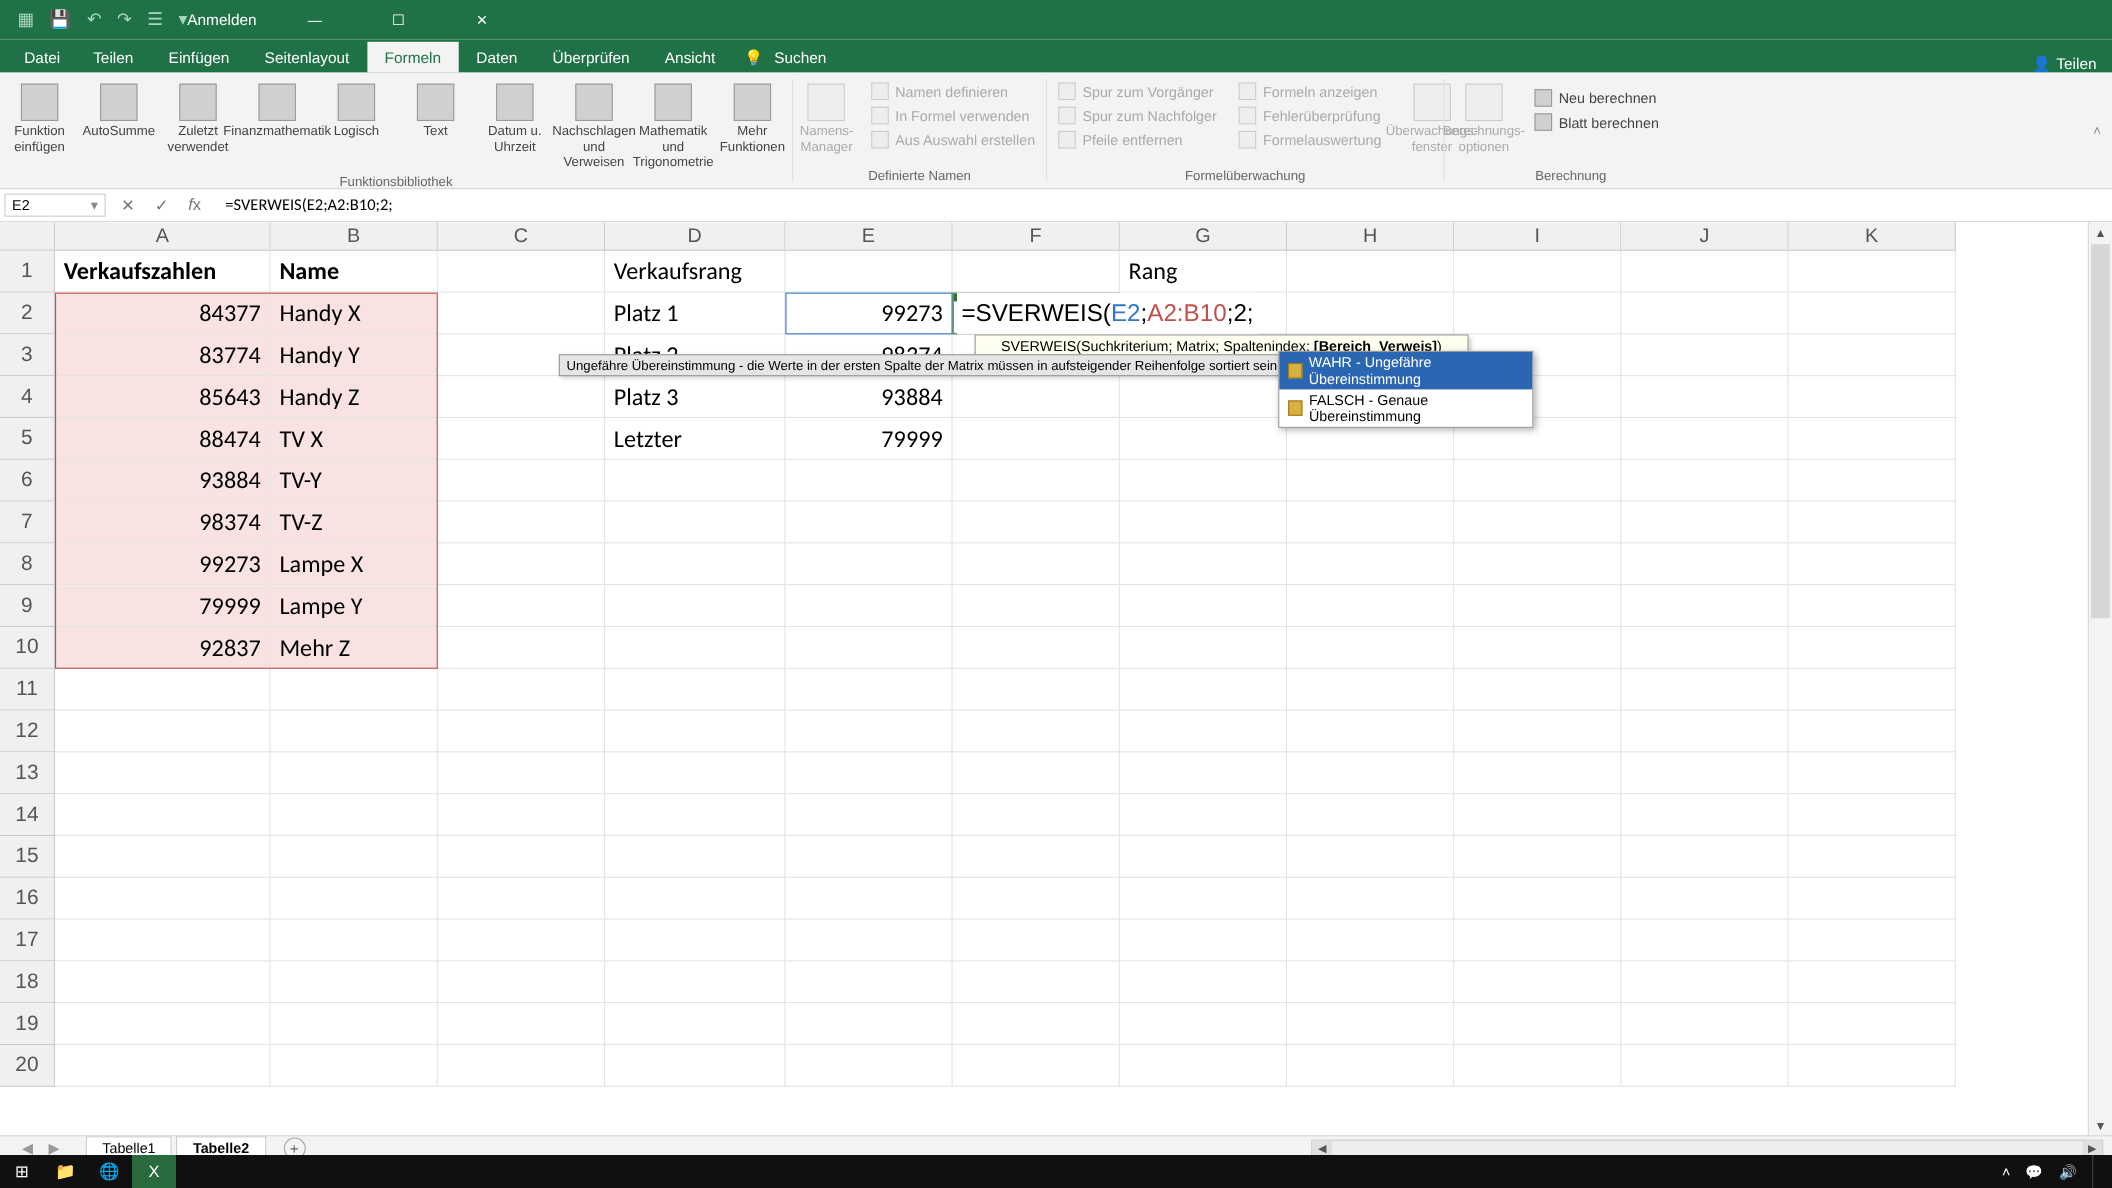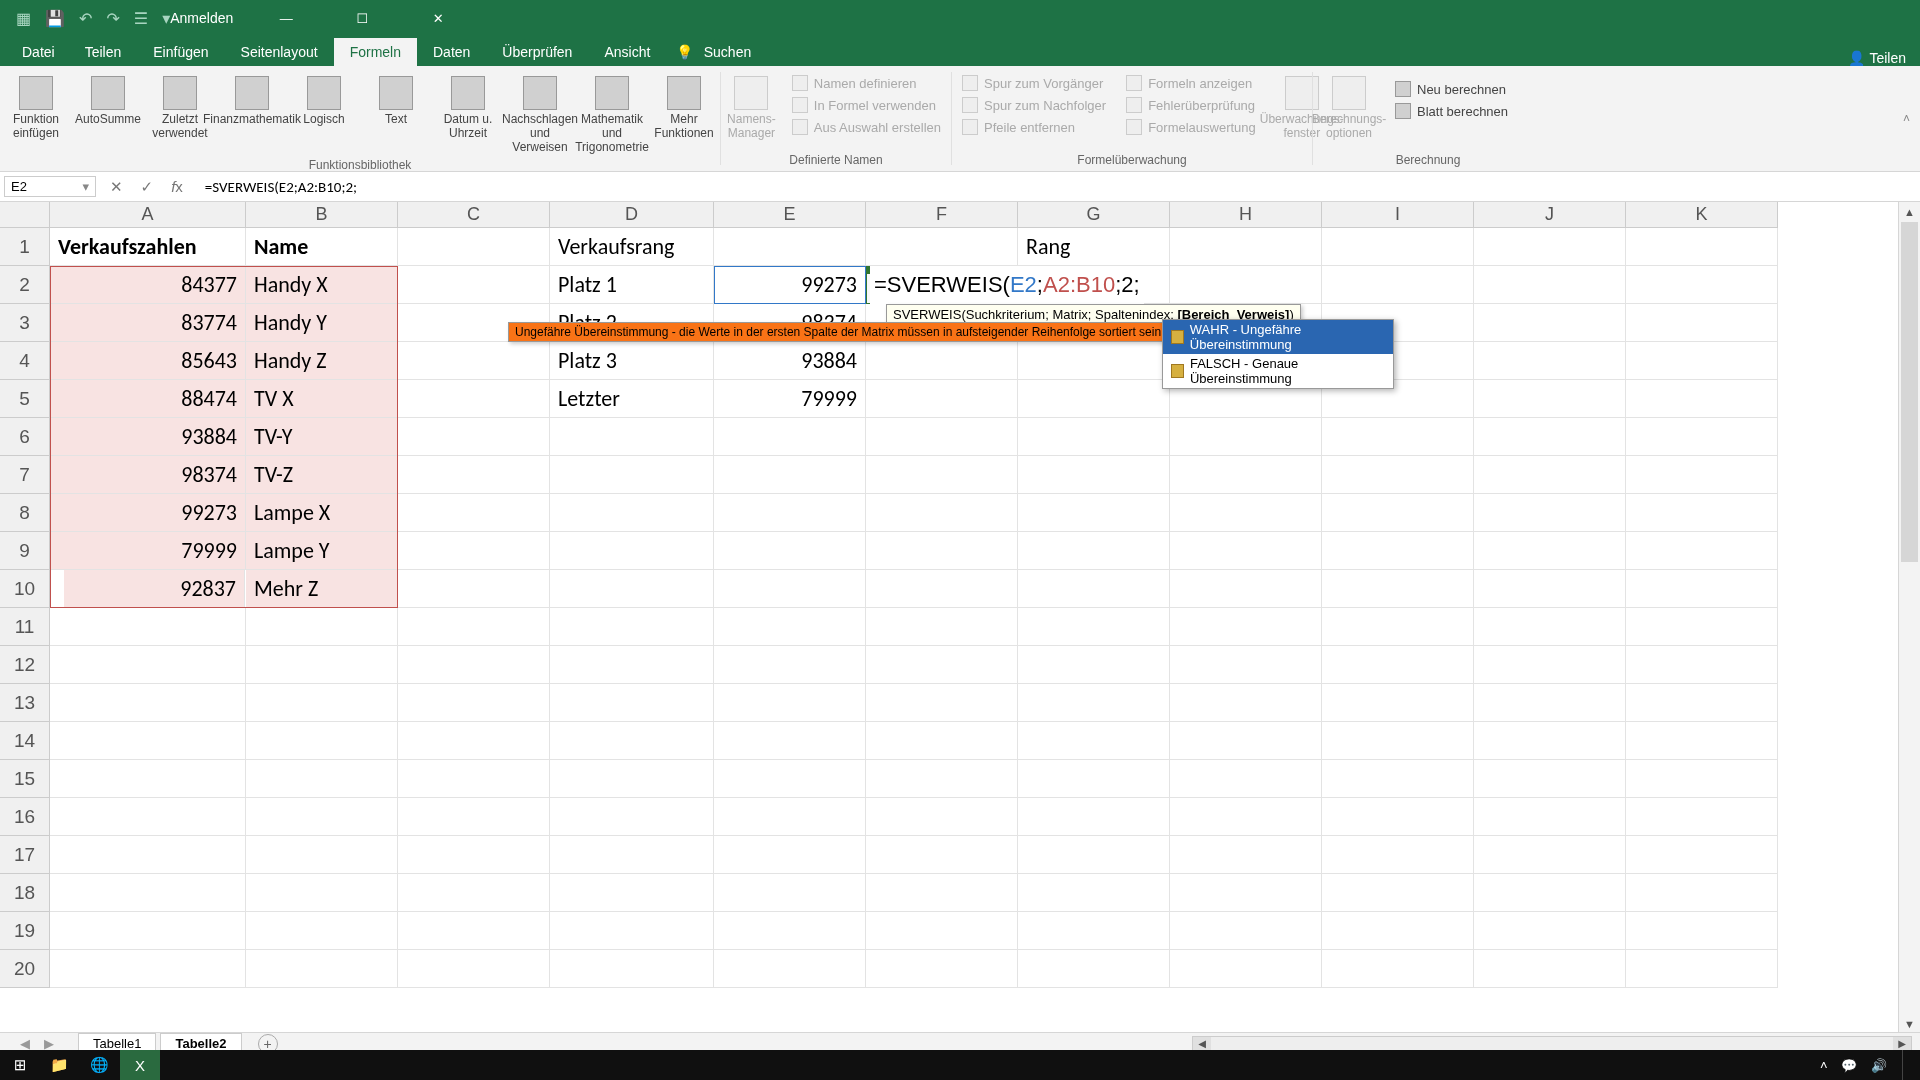--- a/index.html
+++ b/index.html
@@ -59,23 +59,23 @@
 
 .marque { position: absolute; border: 1px solid #31752f; background: rgba(200,200,200,0.1); pointer-events: none; }
 .marque .corner { position: absolute; right: -4px; bottom: -4px; width: 7px; height: 7px; background: #31752f; border: none; }
 .blue-outline { position: absolute; border: 1px solid #3278c8; pointer-events: none; }
 .red-outline { position: absolute; border: 1px solid #c0504d; pointer-events: none; }
 .overflow-formula { position: absolute; font-family: Calibri, sans-serif; font-size: 22px; display: flex; align-items: center; height: 38px; padding: 4px 4px; background: #fff; }
 .overflow-formula .bl { color: #3278c8; }
 .overflow-formula .rd { color: #c0504d; }
 
 
-.sig { position: absolute; background: #fffff0; border: 1px solid #999; font-size: 13px; padding: 2px 6px; box-shadow: 2px 2px 4px rgba(0,0,0,0.2); }
+.sig { position: absolute; background: #fffff0; border: 1px solid #999; font-size: 13px; padding: 2px 23px; box-shadow: 2px 2px 4px rgba(0,0,0,0.2); }
 .sig .bold { font-weight: bold; }
-.approx { position: absolute; background: #f97316; border: 1px solid #999; font-size: 12px; padding: 2px 6px; box-shadow: 2px 2px 4px rgba(0,0,0,0.2); }
+.approx { position: absolute; background: #e5e5e5; border: 1px solid #999; font-size: 12px; padding: 2px 6px; box-shadow: 2px 2px 4px rgba(0,0,0,0.2); }
 .acbox { position: absolute; background: #fff; border: 1px solid #999; font-size: 13px; box-shadow: 2px 2px 6px rgba(0,0,0,0.3); }
 .acitem { padding: 2px 8px; display: flex; align-items: center; gap: 6px; cursor: pointer; }
 .acitem.sel { background: #2a66b1; color: #fff; }
 .acitem .acic { width: 14px; height: 14px; background: #d6b040; border: 1px solid #a07820; }
 
 
 .sheetbar { position: absolute; bottom: 26px; left: 0; right: 0; height: 22px; background: #f3f3f3; display: flex; align-items: center; border-top: 1px solid #d6d6d6; font-size: 13px; }
 .sheetbar .nav { display: flex; gap: 14px; padding: 0 20px; color: #999; }
 .sheetbar .stab { padding: 2px 14px; border: 1px solid #ccc; background: #fff; margin-left: 4px; cursor: pointer; }
 .sheetbar .stab.active { border-bottom: 2px solid #1e7245; font-weight: bold; }
@@ -415,21 +415,21 @@
       <div class="cell hl" style="left: 196px; top: 304px; width: 152px;">Lampe Y</div>
       <div class="cell" style="left: 348px; top: 304px; width: 152px;"></div>
       <div class="cell" style="left: 500px; top: 304px; width: 164px;"></div>
       <div class="cell" style="left: 664px; top: 304px; width: 152px;"></div>
       <div class="cell" style="left: 816px; top: 304px; width: 152px;"></div>
       <div class="cell" style="left: 968px; top: 304px; width: 152px;"></div>
       <div class="cell" style="left: 1120px; top: 304px; width: 152px;"></div>
       <div class="cell" style="left: 1272px; top: 304px; width: 152px;"></div>
       <div class="cell" style="left: 1424px; top: 304px; width: 152px;"></div>
       <div class="cell" style="left: 1576px; top: 304px; width: 152px;"></div>
-      <div class="cell num hl" style="left: 0px; top: 342px; width: 181px; margin-left: 14px;">92837</div>
+      <div class="cell num hl" style="left: 0px; top: 342px; width: 196px;">92837</div>
       <div class="cell hl" style="left: 196px; top: 342px; width: 152px;">Mehr Z</div>
       <div class="cell" style="left: 348px; top: 342px; width: 152px;"></div>
       <div class="cell" style="left: 500px; top: 342px; width: 164px;"></div>
       <div class="cell" style="left: 664px; top: 342px; width: 152px;"></div>
       <div class="cell" style="left: 816px; top: 342px; width: 152px;"></div>
       <div class="cell" style="left: 968px; top: 342px; width: 152px;"></div>
       <div class="cell" style="left: 1120px; top: 342px; width: 152px;"></div>
       <div class="cell" style="left: 1272px; top: 342px; width: 152px;"></div>
       <div class="cell" style="left: 1424px; top: 342px; width: 152px;"></div>
       <div class="cell" style="left: 1576px; top: 342px; width: 152px;"></div>

